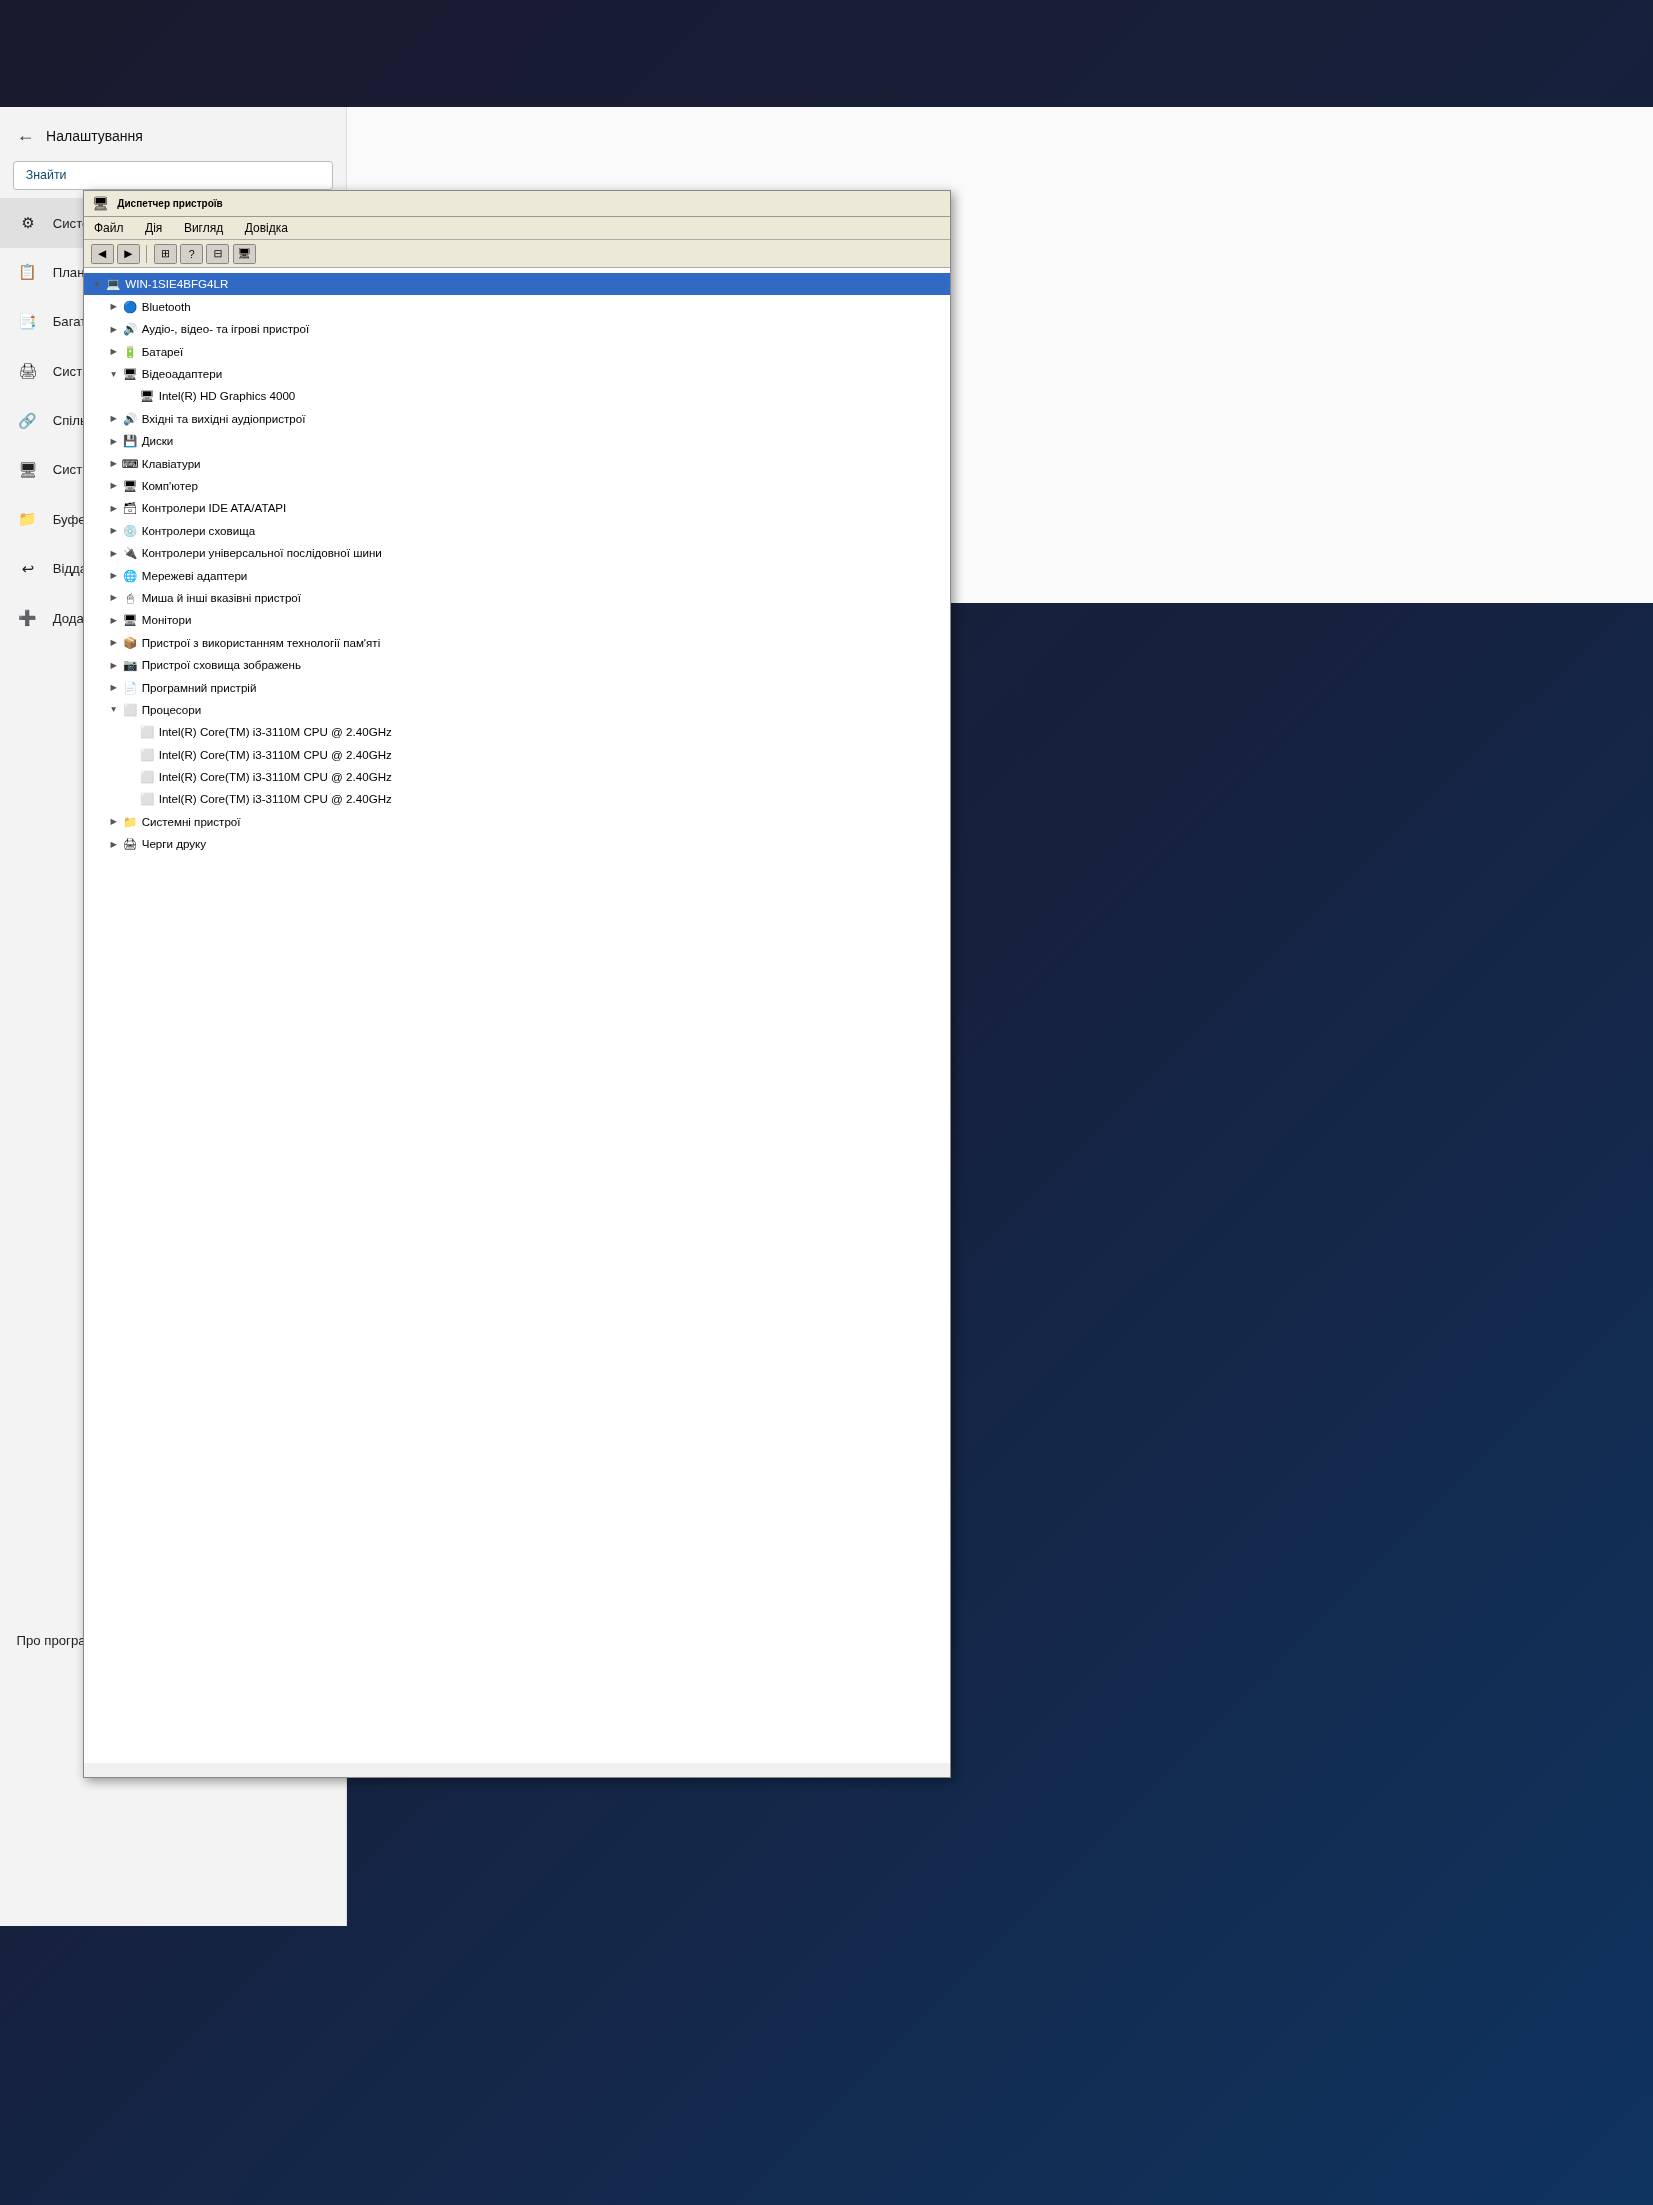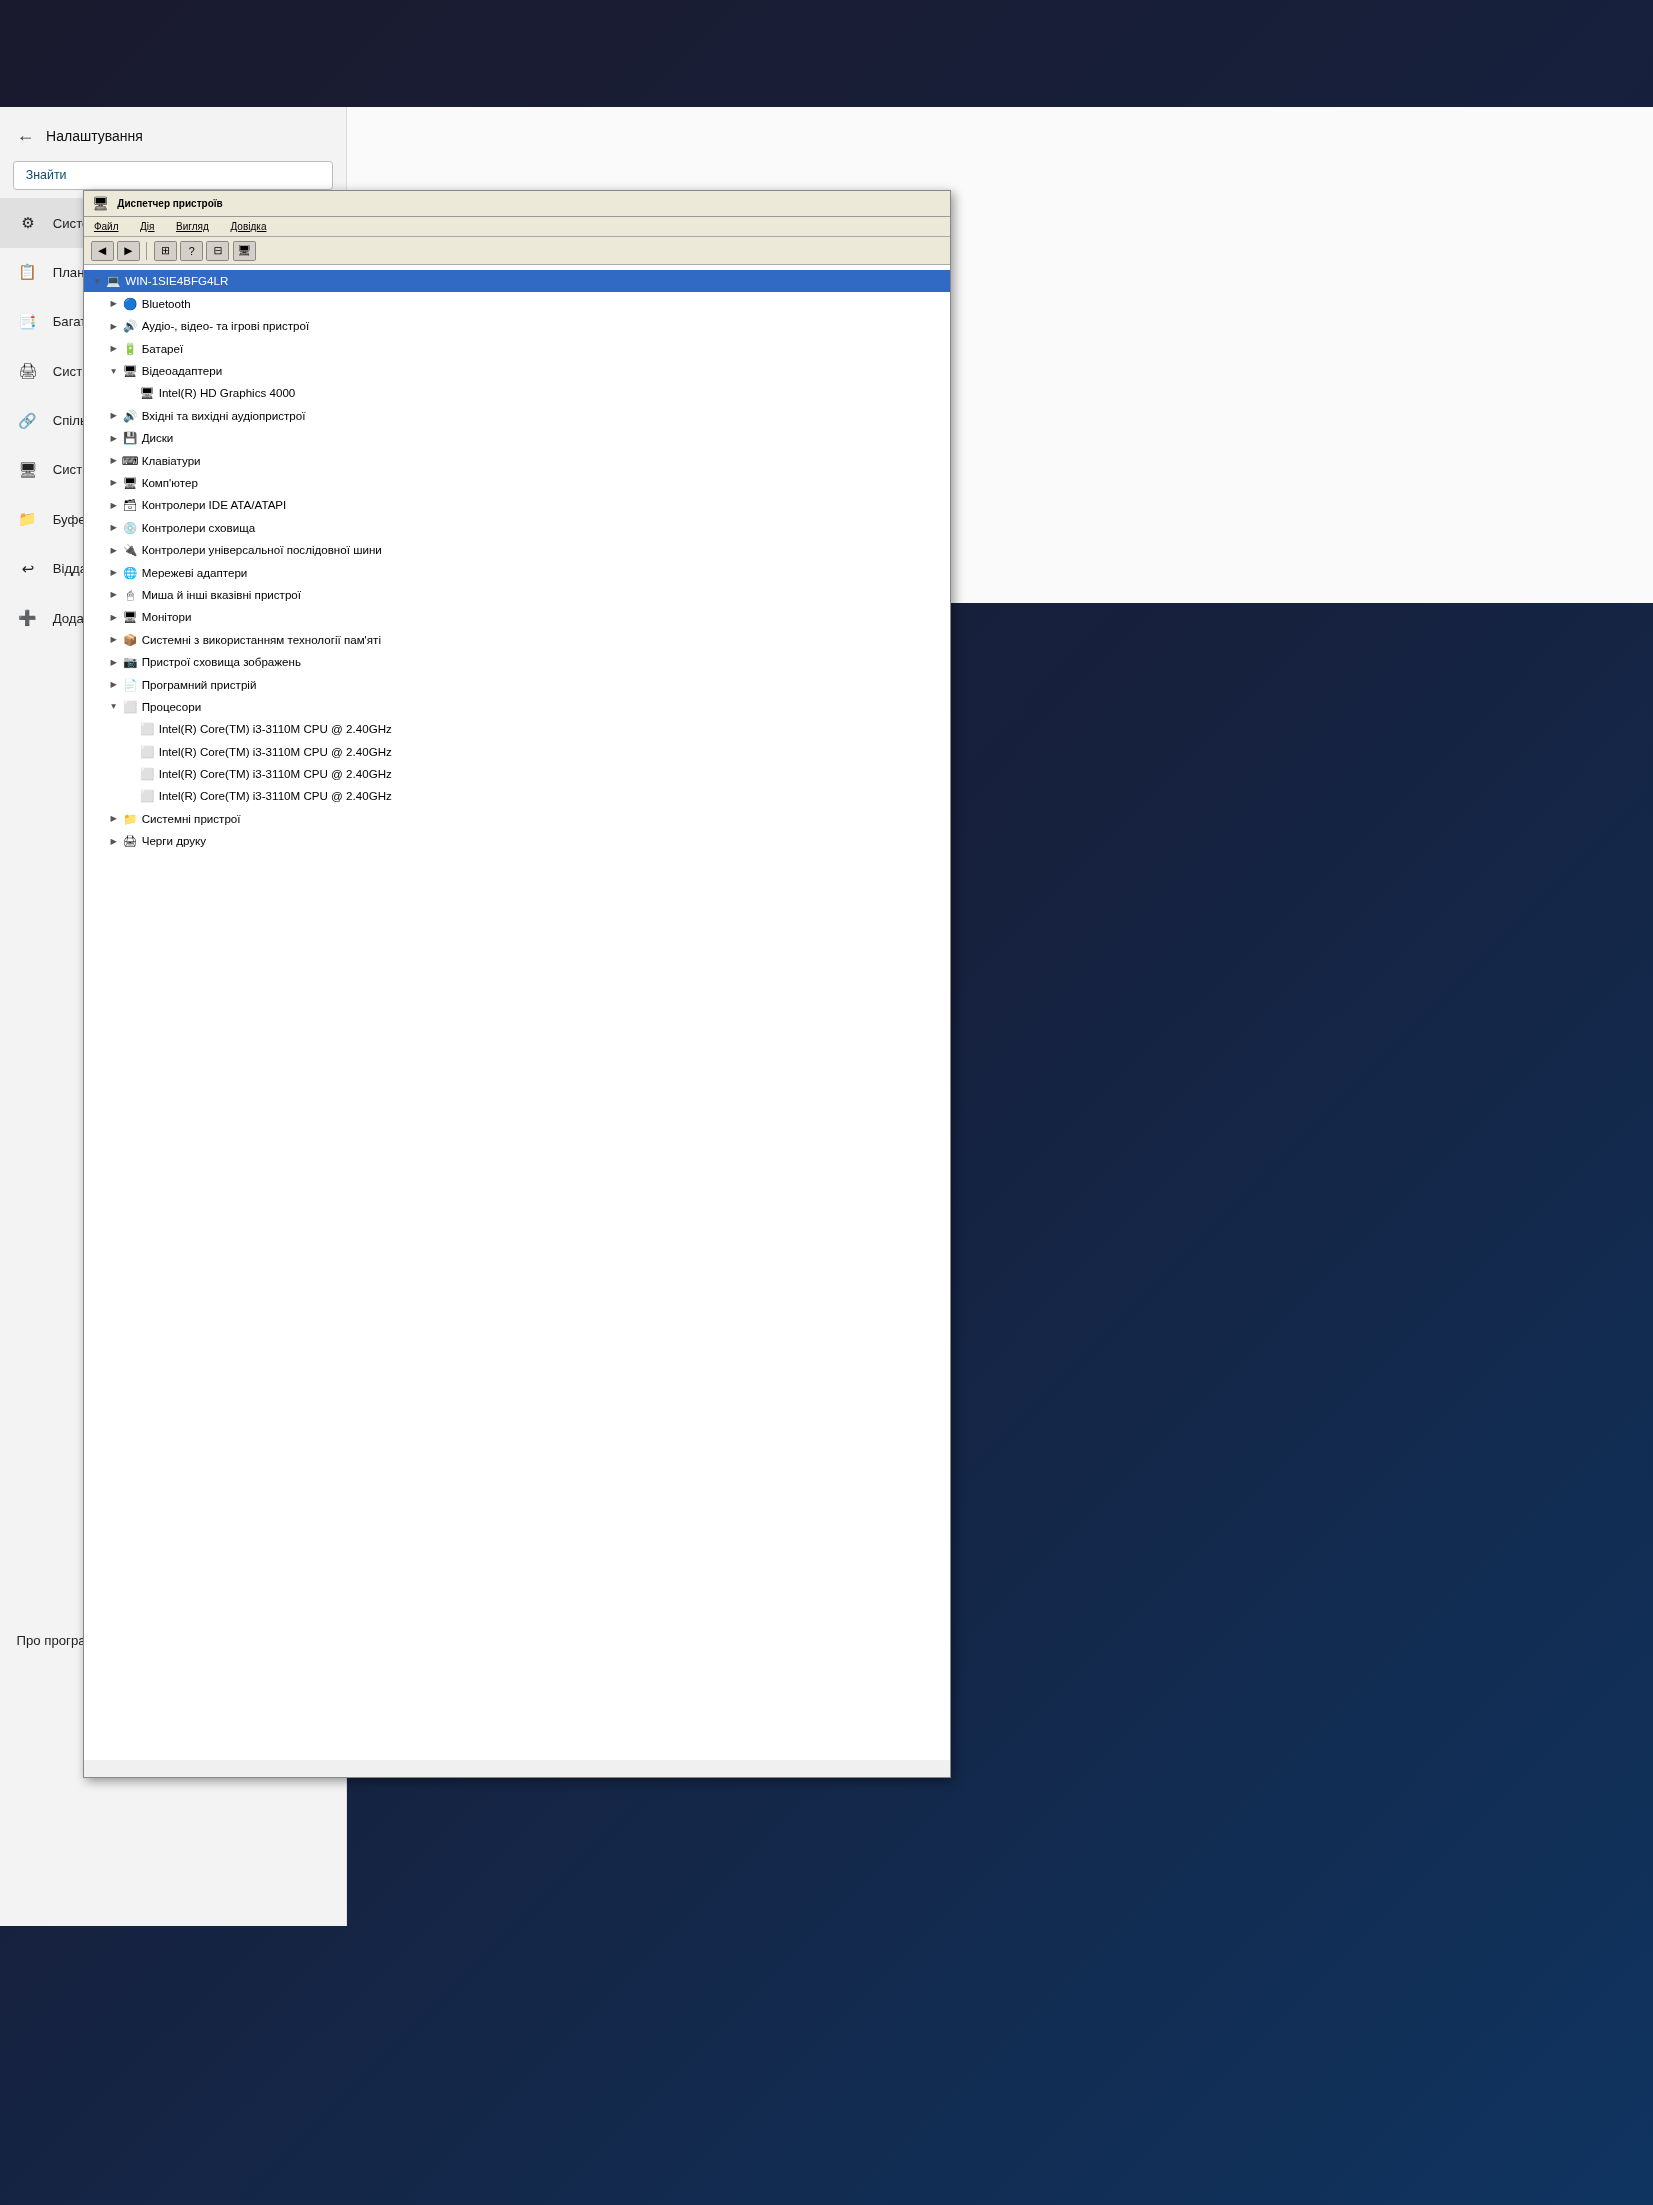--- a/index.html
+++ b/index.html
@@ -118,25 +118,24 @@
 
     .dm-menubar {
       background: #ece9d8;
       padding: 2.5px 6.6px;
       display: flex;
       gap: 15px;
       border-bottom: 0.8px solid #aaa;
     }
 
     .dm-menu-item {
-      font-size: 10px;
+      font-size: 12px;
       color: #000;
       cursor: pointer;
       padding: 1.7px 3.3px;
-      text-decoration: underline;
     }
 
     .dm-toolbar {
       background: #ece9d8;
       padding: 3.3px 6.6px;
       display: flex;
       align-items: center;
       gap: 3.3px;
       border-bottom: 1.7px solid #aaa;
     }
@@ -419,21 +418,21 @@
 
     <div class="tree-item tree-indent-1">
       <span class="expand-icon">▶</span>
       <span class="tree-icon">🖥</span>
       <span class="ua">Монітори</span>
     </div>
 
     <div class="tree-item tree-indent-1">
       <span class="expand-icon">▶</span>
       <span class="tree-icon">📦</span>
-      <span class="ua">Системні з використанням технології пам'яті</span>
+      <span class="ua">Пристрої з використанням технології пам'яті</span>
     </div>
 
     <div class="tree-item tree-indent-1">
       <span class="expand-icon">▶</span>
       <span class="tree-icon">📷</span>
       <span class="ua">Пристрої сховища зображень</span>
     </div>
 
     <div class="tree-item tree-indent-1">
       <span class="expand-icon">▶</span>

